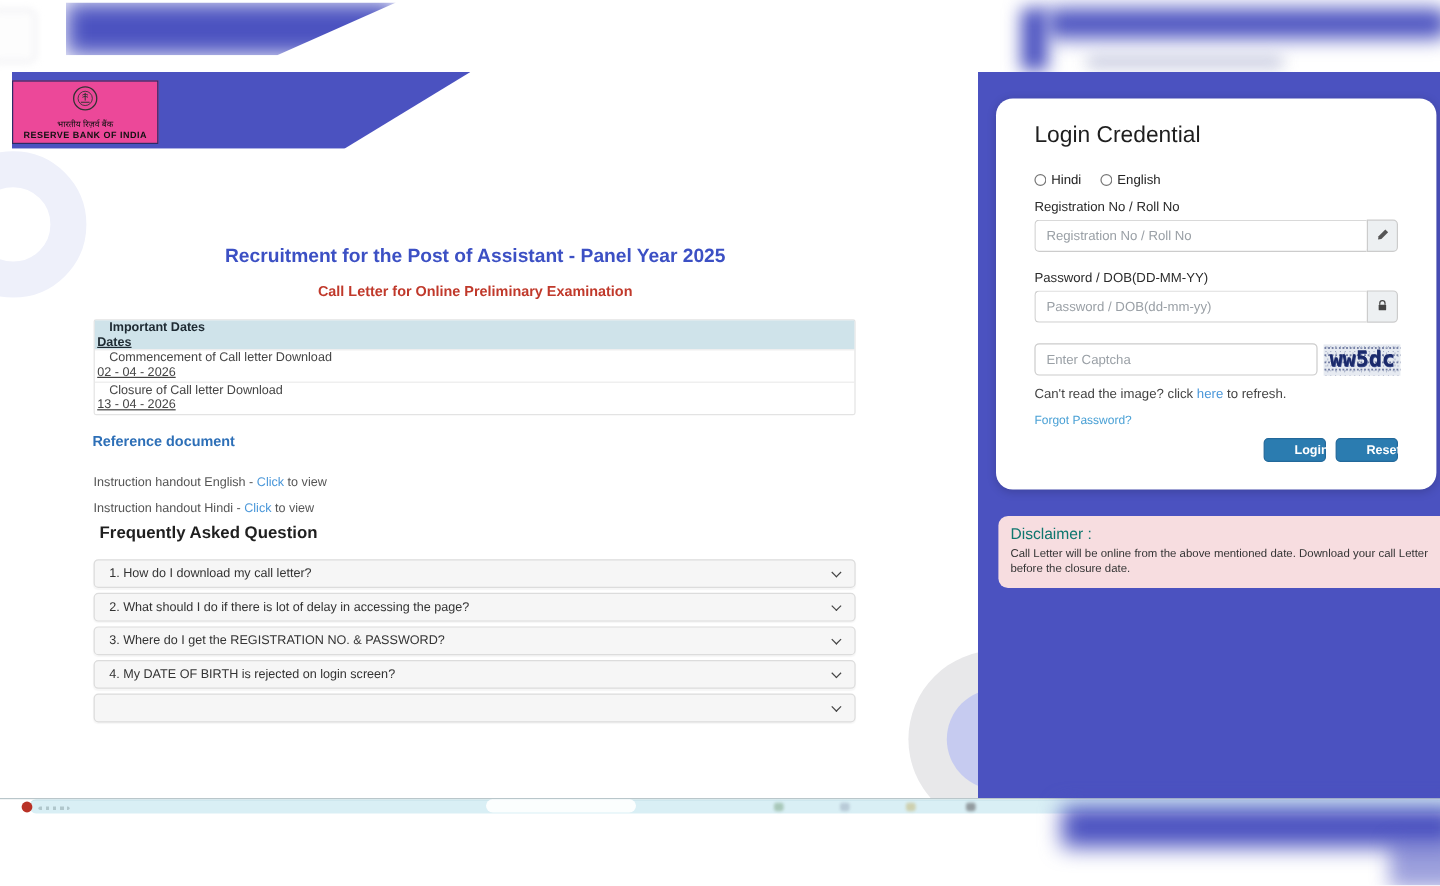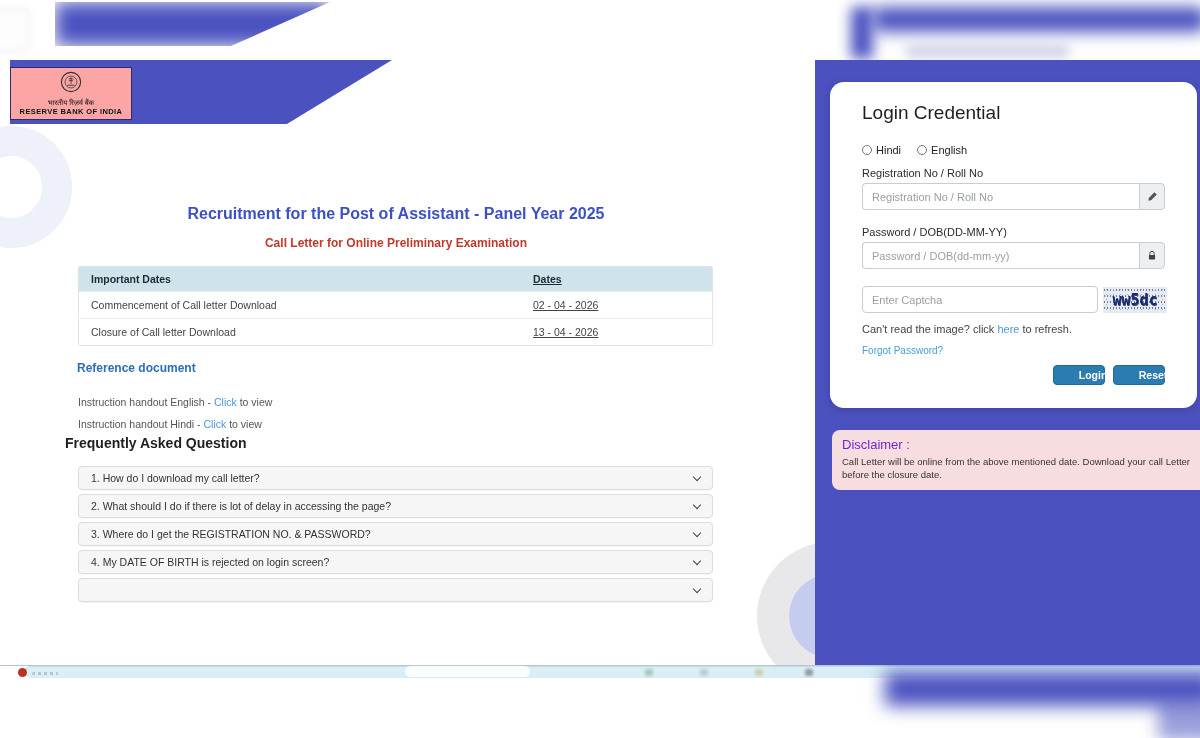--- a/index.html
+++ b/index.html
@@ -18,50 +18,50 @@
   .blob-white-tl { position:absolute; left:-8px; top:8px; width:38px; height:44px;
     background:#fdfdfd; border:1px solid #d8d8e2; border-radius:6px; filter:blur(3px); }
 
   
   .main { position:absolute; left:0; top:60px; width:1200px; height:606px;
     background:#ffffff; overflow:hidden; border-bottom:1px solid #b9c6ca; }
 
   .banner { position:absolute; left:10px; top:0; width:382px; height:64px;
     background:#4b52c0; clip-path:polygon(0 0,100% 0,72.5% 100%,0 100%); }
   .logo-box { position:absolute; left:10px; top:7px; width:122px; height:53px;
-    background:#fca5a5; border:1px solid #2b2b66; display:flex; flex-direction:column;
+    background:#ec4899; border:1px solid #2b2b66; display:flex; flex-direction:column;
     align-items:center; justify-content:center; z-index:3; }
   .logo-hindi { font-size:7px; color:#111; margin-top:1px; }
   .logo-eng { font-size:7.5px; font-weight:bold; color:#111; letter-spacing:.4px; }
 
   .ring-deco { position:absolute; left:-50px; top:66px; width:122px; height:122px;
     border-radius:50%; border:30px solid #eef0fa; }
   .circle-gray { position:absolute; left:757px; top:482px; width:148px; height:148px;
     border-radius:50%; background:#e8e8ea; }
   .circle-lav { position:absolute; left:789px; top:514px; width:84px; height:84px;
     border-radius:50%; background:#c6cbf0; }
 
   .page-title { position:absolute; left:0; top:145px; width:792px; text-align:center;
     font-size:16px; font-weight:bold; color:#3c50c4; }
   .page-subtitle { position:absolute; left:0; top:176px; width:792px; text-align:center;
     font-size:12px; font-weight:bold; color:#c0392b; }
 
   .dates-table { position:absolute; left:78px; top:206px; width:635px;
     border:1px solid #e3e3e3; border-radius:2px; font-size:10.5px; background:#fff; }
-  .dt-row { display:flex; height:27px; align-items:center; border-top:1px solid #ececec; color:#444; }
+  .dt-row { display:flex; height:27px; align-items:flex-start; border-top:1px solid #ececec; color:#444;flex-direction:column; }
   .dt-head { height:24px; background:#cfe3ea; border-top:none; color:#1e2a32; font-weight:bold; }
   .dt-c1 { width:452px; padding-left:12px; }
   .dt-c2 { flex:1; padding-left:2px;text-decoration:underline; }
 
   .ref-heading { position:absolute; left:77px; top:301px; font-size:12px; font-weight:bold; color:#2d6fb7; }
   .ref-item { position:absolute; left:78px; font-size:10.5px; color:#555; }
   .ref-item-1 { top:336px; } .ref-item-2 { top:358px; }
   .link-blue { color:#4a97d9; cursor:pointer;margin-top:23px; }
 
-  .faq-heading { position:absolute; left:65px; top:375px; font-size:14px; font-weight:bold; color:#1f1f1f; }
+  .faq-heading { position:absolute; left:83px; top:375px; font-size:14px; font-weight:bold; color:#1f1f1f; }
   .faq-list { position:absolute; left:78px; top:406px; width:635px; }
   .faq-item { height:24px; margin-bottom:4px; background:#f6f6f6; border:1px solid #dcdcdc;
     border-radius:4px; display:flex; align-items:center; padding:0 12px; font-size:10.5px;
     color:#333; box-shadow:0 1px 1px rgba(0,0,0,.04); cursor:pointer; }
   .chev { margin-left:auto; width:6px; height:6px; border-right:1.6px solid #444;
     border-bottom:1.6px solid #444; transform:rotate(45deg); margin-top:-3px; }
 
   
   .panel { position:absolute; left:815px; top:0; width:385px; height:606px; background:#4b52c0; }
   .card { position:absolute; left:15px; top:22px; width:367px; height:326px; background:#fff;
@@ -82,32 +82,32 @@
   .captcha-row { position:absolute; left:32px; top:204px; width:305px; display:flex; align-items:center; }
   .captcha-row input { width:237px; height:27px; border:1px solid #ccc; border-radius:4px;
     padding:0 9px; font-size:11px; color:#333; outline:none; }
   .captcha-row input::placeholder { color:#9aa0a6; }
   .captcha-img { margin-left:5px; width:64px; height:26px; background-color:#e6eaf1;
     background-image:radial-gradient(#8c96b4 .6px, transparent .7px),
                      radial-gradient(#a9b2c9 .6px, transparent .7px),
                      radial-gradient(#6f7aa0 .5px, transparent .6px);
     background-size:4px 4px,7px 5px,3px 6px;
     display:flex; align-items:center; justify-content:center;
-    font-family:"DejaVu Sans Mono", monospace; font-weight:bold; font-size:15px;
+    font-family:"DejaVu Sans Mono", monospace; font-weight:bold; font-size:18px;
     color:#1b2a6b; letter-spacing:0; text-shadow:.5px .5px 0 #3a4a8a; }
   .refresh-line { position:absolute; left:32px; top:241px; font-size:11px; color:#444; }
   .forgot { position:absolute; left:32px; top:263px; font-size:10px; color:#49a0d5; cursor:pointer; }
   .btn-row { position:absolute; right:32px; top:283px; display:flex; gap:8px; }
   .btn { width:52px; height:20px; background:#2b7cb0; border:1px solid #22689a; border-radius:4px;
     color:#fff; font-size:10.5px; font-weight:bold; display:flex; align-items:center;
     justify-content:center; cursor:pointer; font-family:"Liberation Sans", sans-serif;padding-left:28px; }
 
   .disclaimer { position:absolute; left:17px; top:370px; width:368px; min-height:56px;
     background:#f7dde0; border-radius:8px 0 0 8px; padding:7px 10px 8px 10px; }
-  .disc-title { font-size:13px; color:#6d28d9; margin-bottom:4px; }
+  .disc-title { font-size:13px; color:#0f766e; margin-bottom:4px; }
   .disc-body { font-size:9.5px; color:#333; line-height:1.35; text-align:justify; }
 
   
   .cyan-strip { position:absolute; left:25px; top:666px; width:1175px; height:12px;
     background:#d9eff5; border-radius:5px 0 0 5px; border-top:1px solid #c2dfe6; }
   .red-dot { position:absolute; left:18px; top:668px; width:9px; height:9px; border-radius:50%;
     background:#b93226; z-index:2; }
   .tiny-dots { position:absolute; left:32px; top:672px; width:26px; height:3px;
     background:repeating-linear-gradient(90deg,#9fb6bb 0 3px, transparent 3px 6px);
     opacity:.7; border-radius:2px; }

